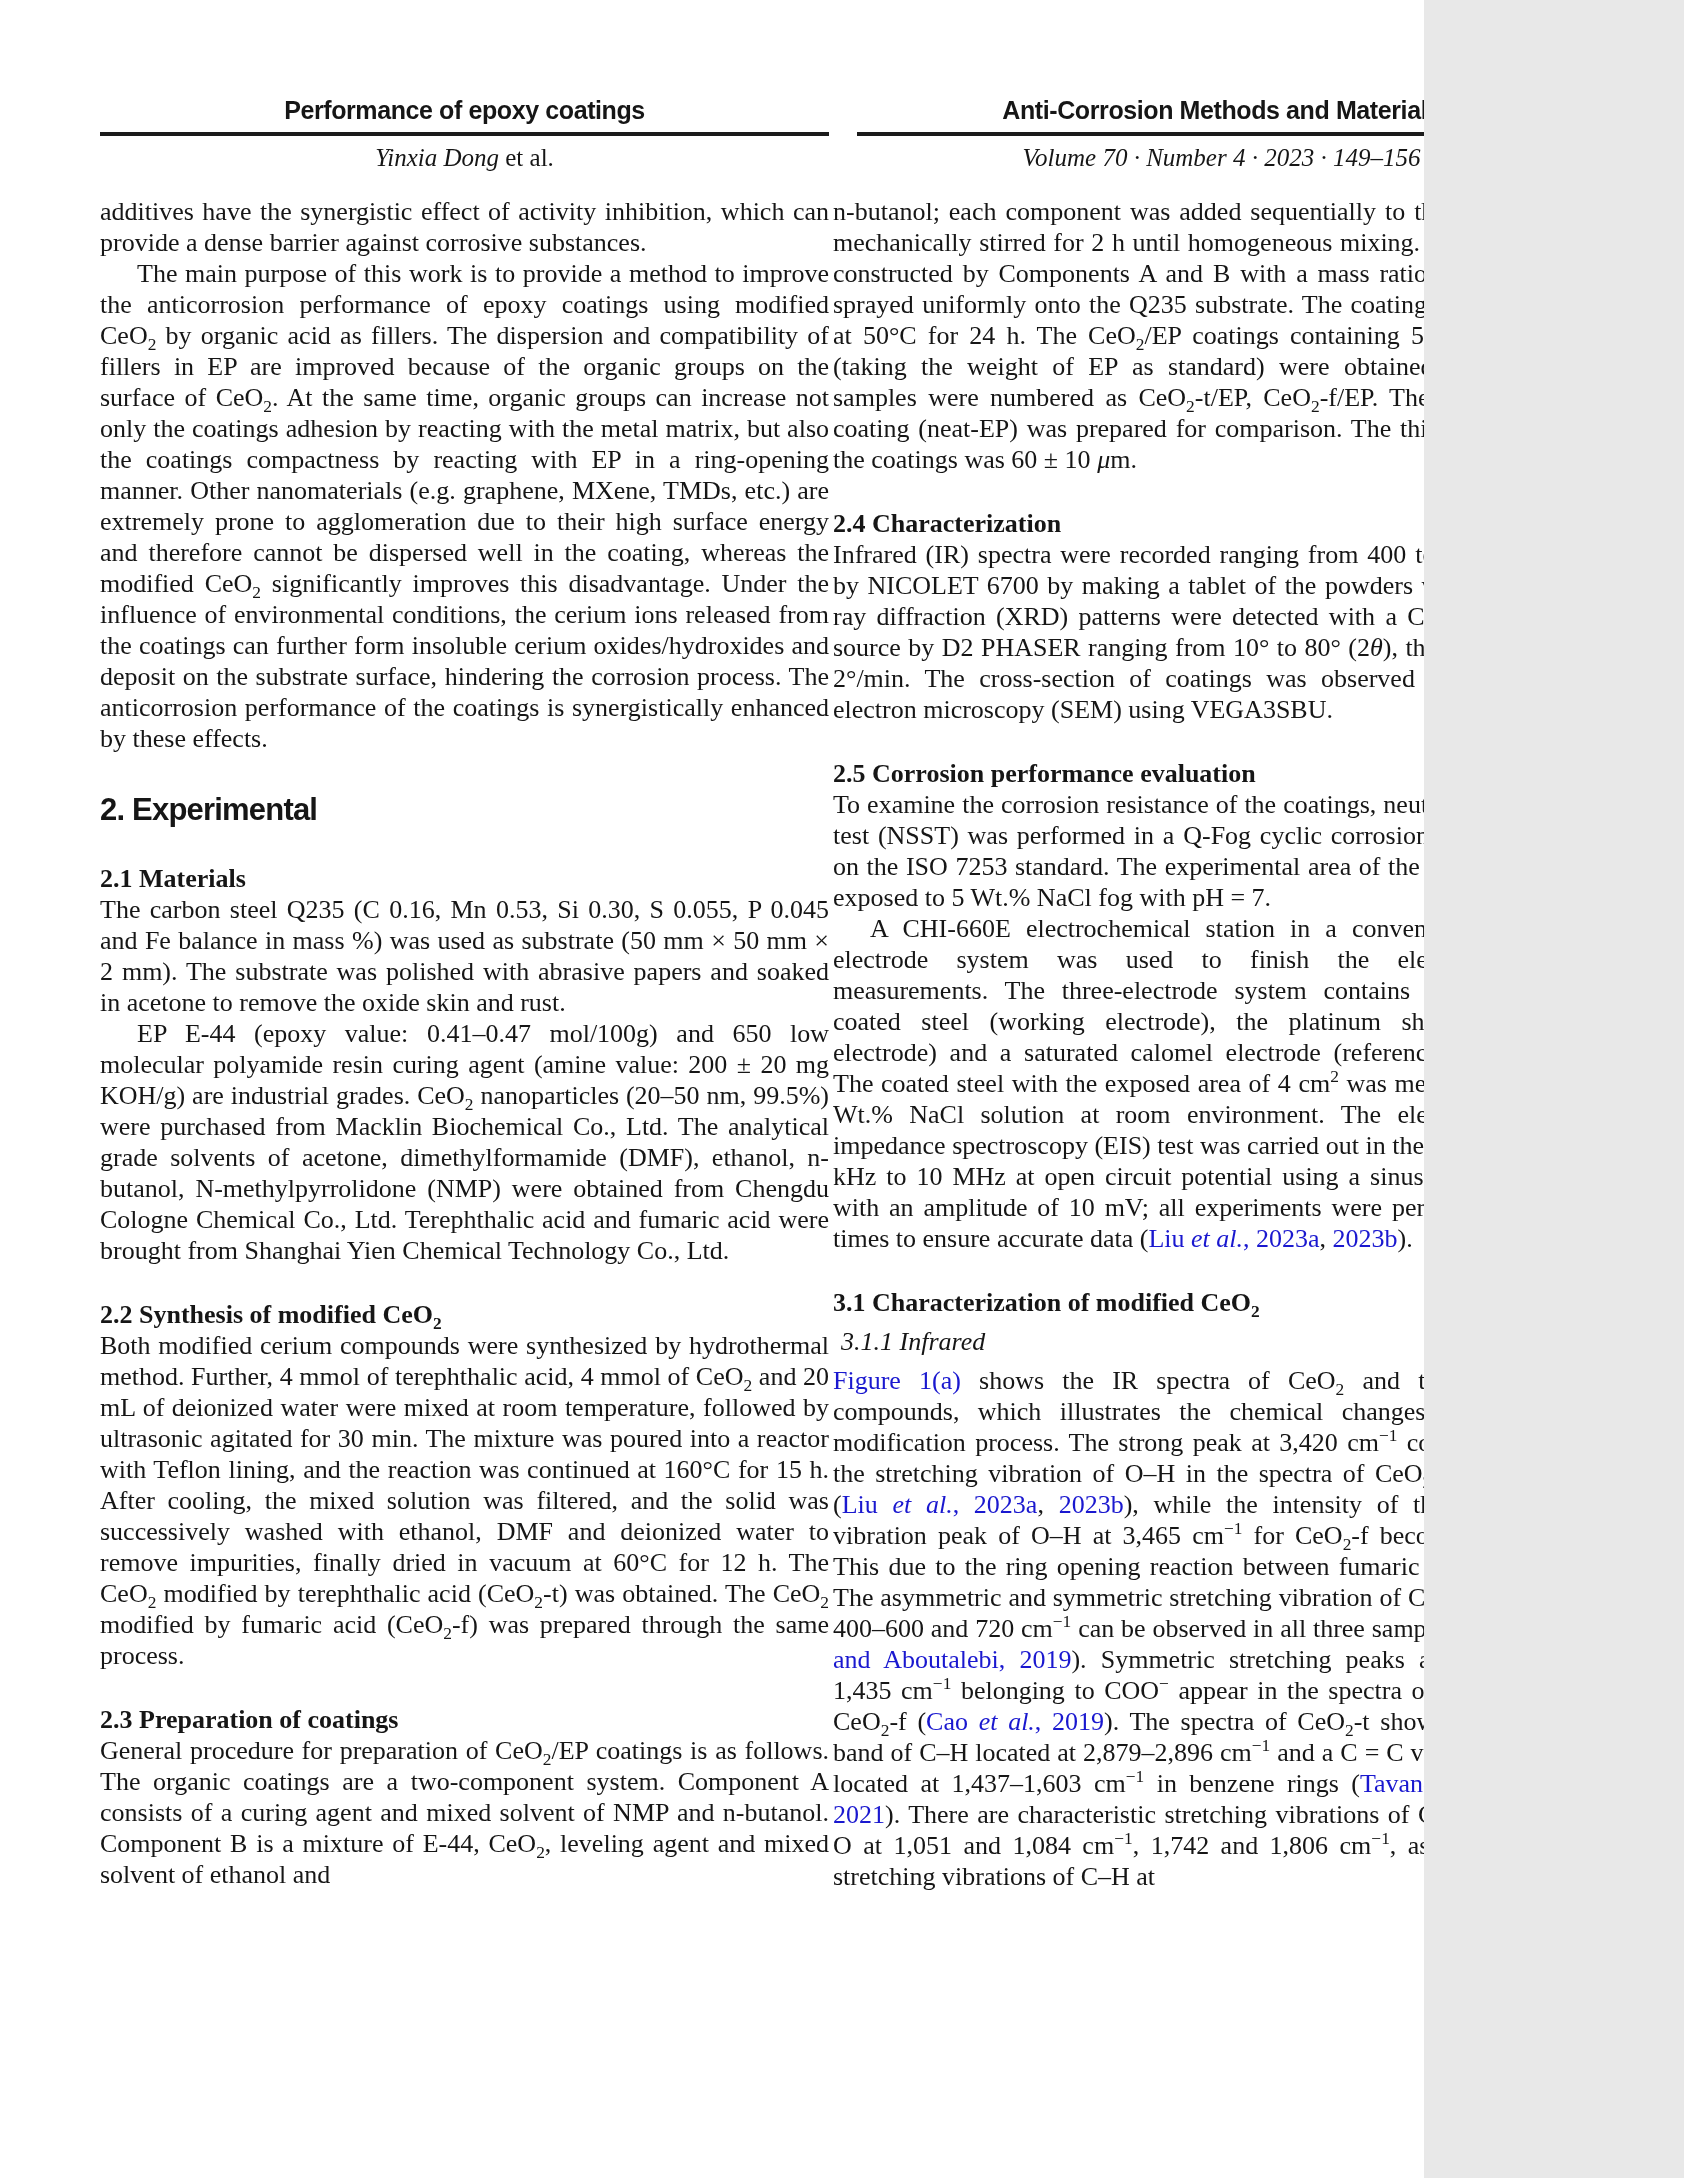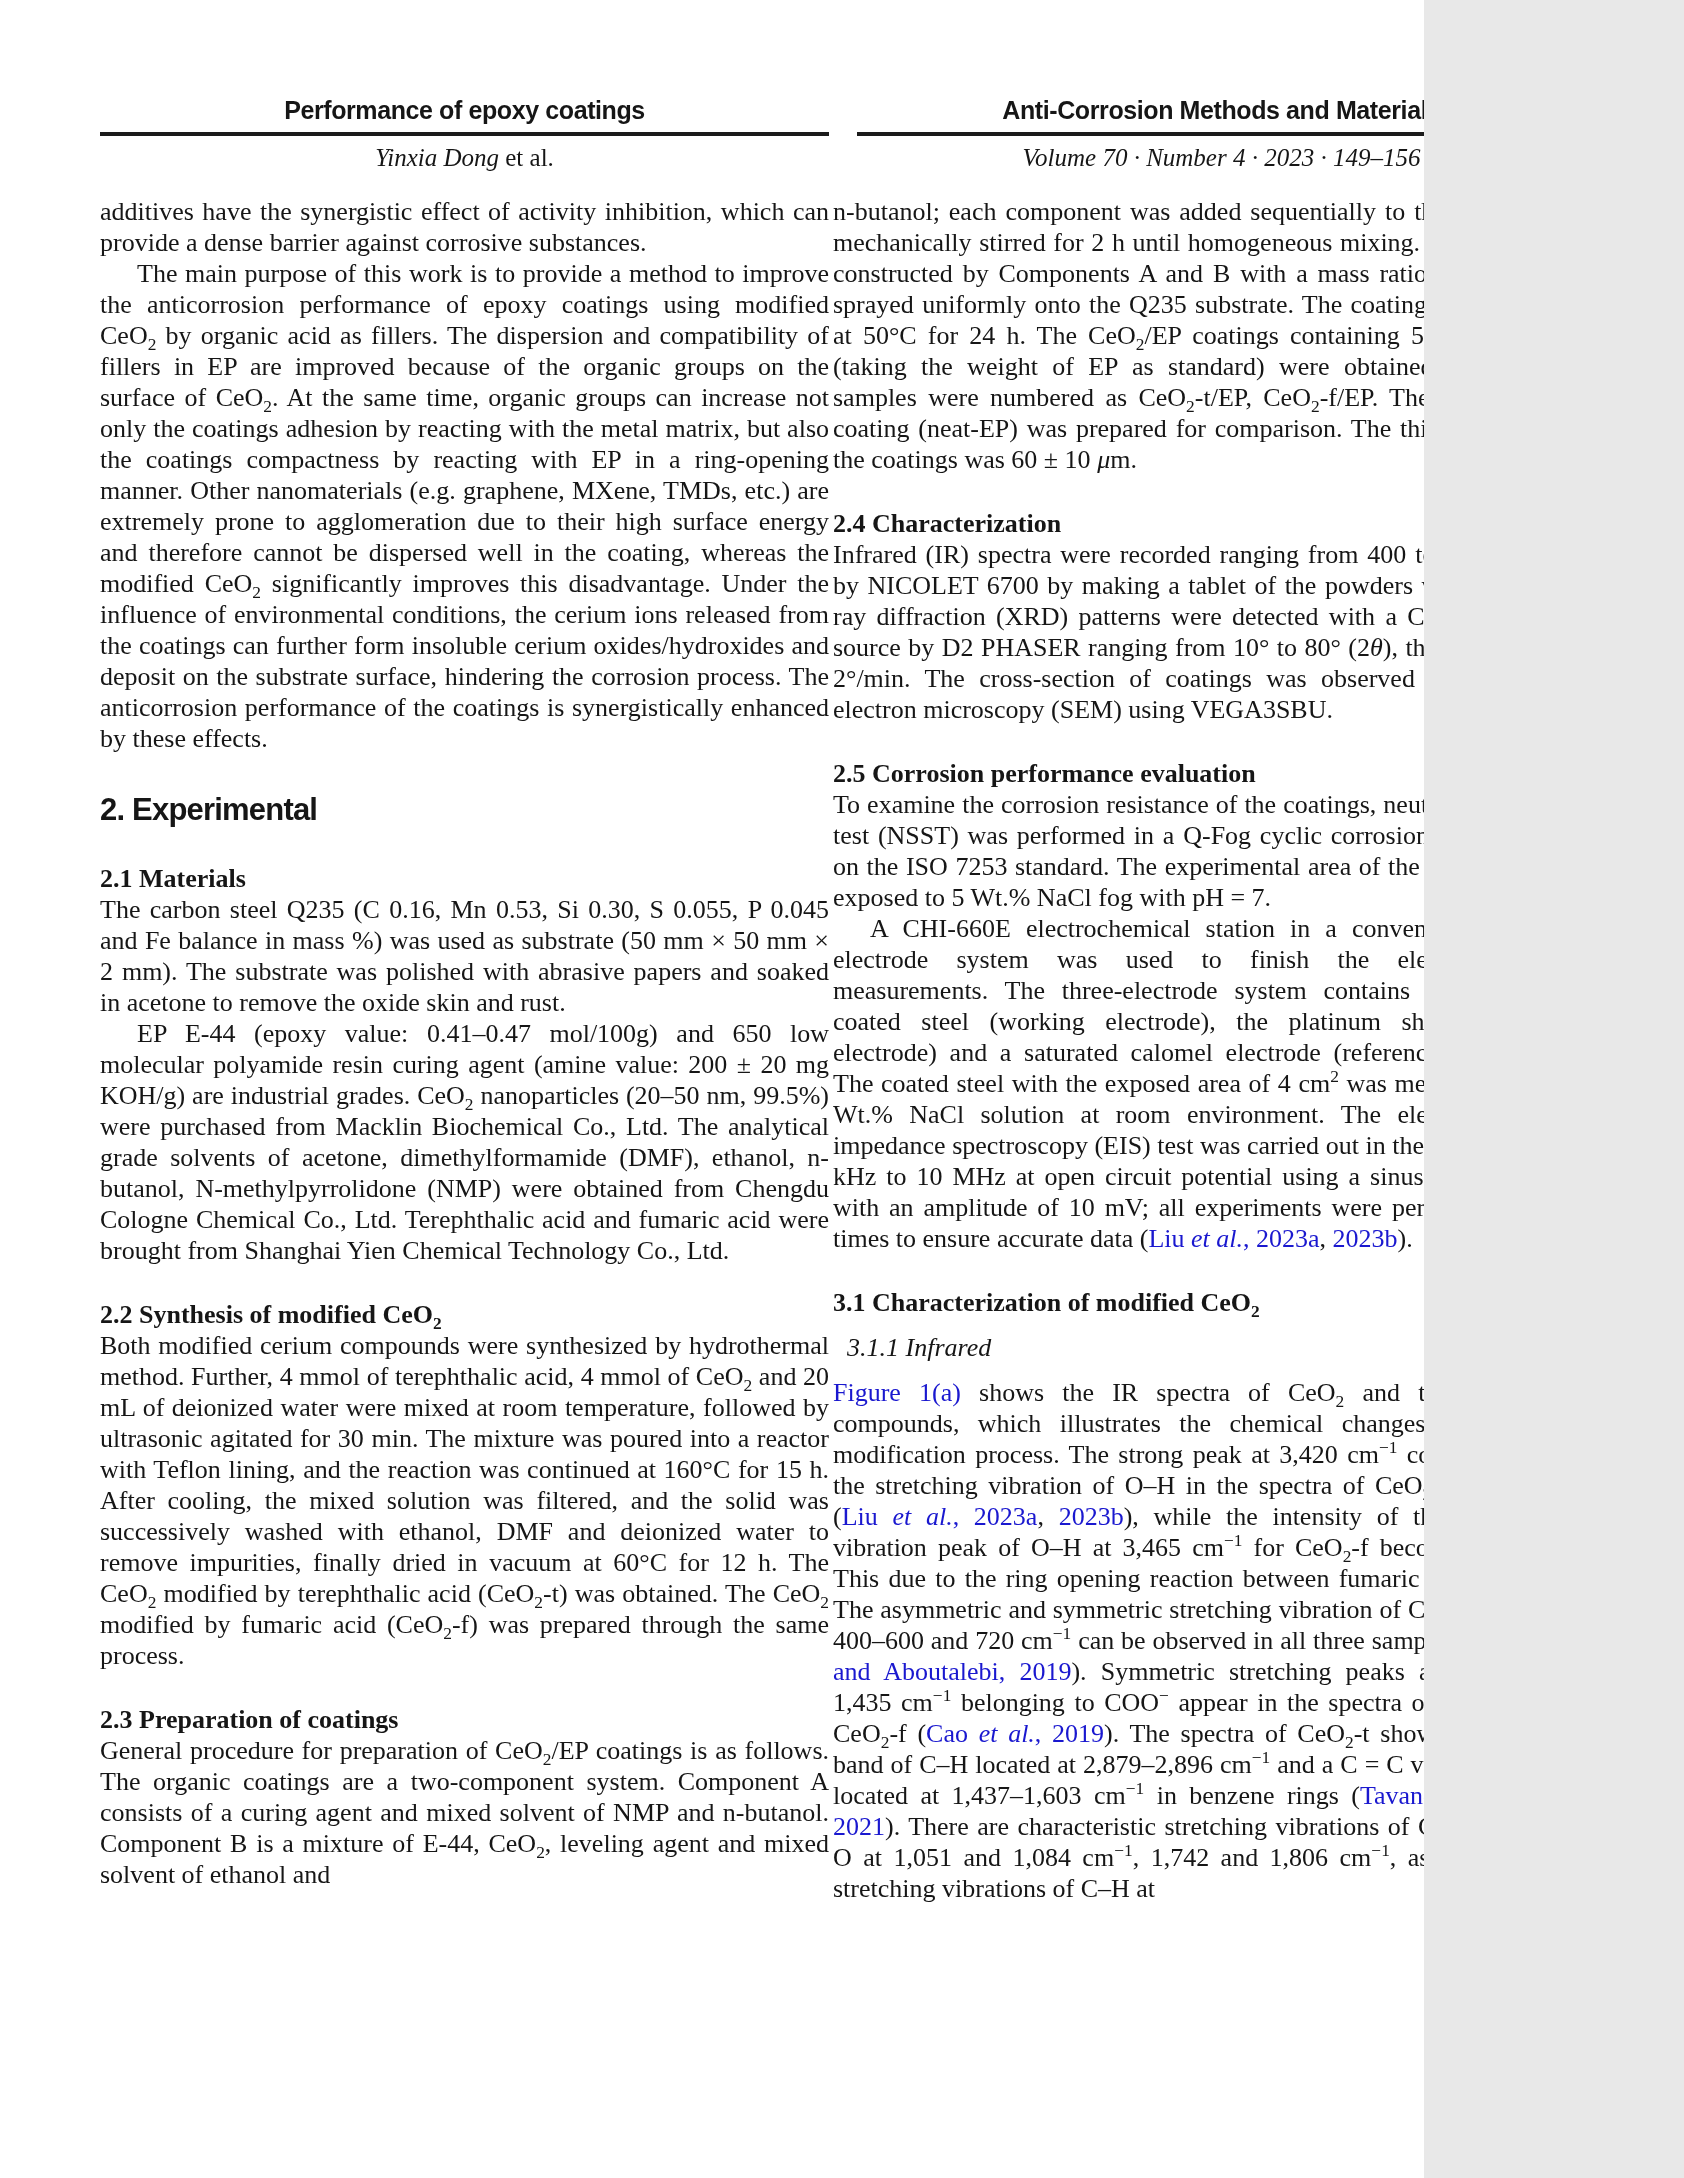--- a/index.html
+++ b/index.html
@@ -37,21 +37,21 @@
     font-weight:700;font-size:31px;letter-spacing:-0.8px;
     line-height:40px;text-align:left;
     margin:36px 0 13px 0;
   }
   .col h3{
     font-size:26px;font-weight:700;line-height:31px;
     text-align:left;margin:33px 0 0 0;
   }
   .col h4{
     font-size:26px;font-weight:400;font-style:italic;line-height:31px;
-    text-align:left;margin:14px;
+    text-align:left;margin:8px;
   }
   sub{font-size:67%;line-height:0;}
   sup{font-size:67%;line-height:0;}
   a.cite{color:#1a18cf;text-decoration:none;cursor:pointer;}
   .footer-page{
     position:absolute;left:0;top:2074px;width:1685px;
     text-align:right;
     font-family:"Liberation Sans",sans-serif;
     font-weight:700;font-size:22px;color:#404040;
   }

